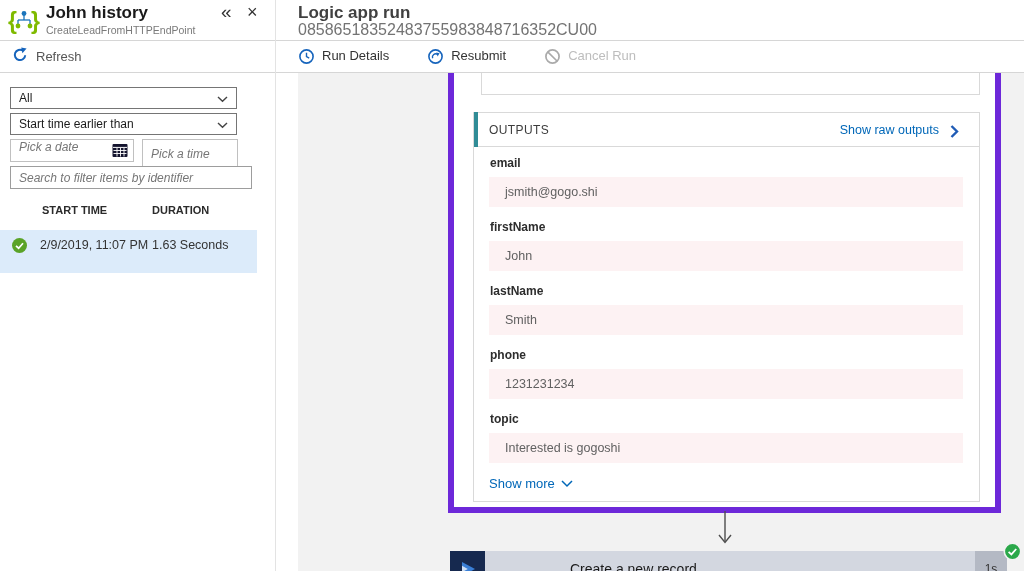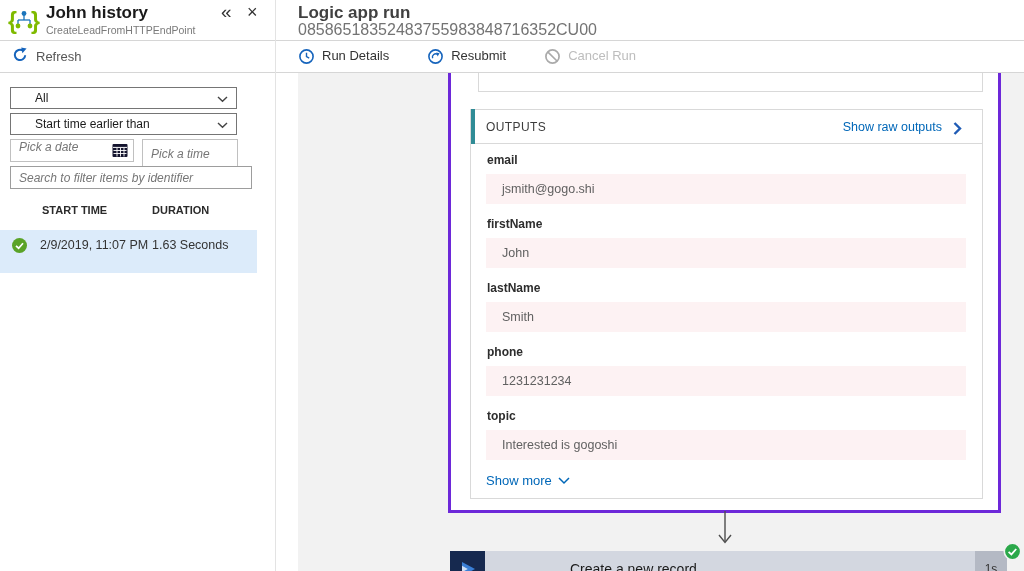--- a/index.html
+++ b/index.html
@@ -9,42 +9,42 @@
   .abs { position:absolute; }
 
   
   .left-panel { position:absolute; left:0; top:0; width:276px; height:571px; background:#fff; border-right:1px solid #e3e3e3; }
   .lp-title { position:absolute; left:46px; top:3px; font-size:17px; font-weight:bold; color:#1a1a1a; }
   .lp-subtitle { position:absolute; left:46px; top:24px; font-size:10.5px; color:#7a7a7a; }
   .collapse-btn { position:absolute; left:221px; top:1px; font-size:19px; color:#333; cursor:pointer; }
   .close-btn { position:absolute; left:247px; top:2px; font-size:18px; color:#333; cursor:pointer; }
   .hr { position:absolute; left:0; right:0; border-top:1px solid #d6d6d6; }
   .refresh-btn { position:absolute; left:12px; top:47px; display:flex; align-items:center; gap:8px; font-size:13px; color:#565656; cursor:pointer; }
-  .dd { position:absolute; left:10px; width:227px; height:22px; border:1px solid #757575; background:#fff; font-size:12px; color:#1a1a1a; line-height:20px; padding-left:24px; cursor:pointer; }
+  .dd { position:absolute; left:10px; width:227px; height:22px; border:1px solid #757575; background:#fff; font-size:12px; color:#1a1a1a; line-height:20px; padding-left:8px; cursor:pointer; }
   .dd svg { position:absolute; right:8px; top:8px; }
   input { font-family:"Liberation Sans", sans-serif; font-size:12px; color:#333; border:1px solid #c0c0c0; background:#fff; outline:none; }
   input::placeholder { font-style:italic; color:#767676; }
   .date-input { position:absolute; left:10px; top:139px; width:124px; height:23px; padding:0 24px 8px 8px; }
   .cal-icon { position:absolute; left:112px; top:143px; cursor:pointer; }
   .time-input { position:absolute; left:142px; top:139px; width:96px; height:30px; padding:0 8px; }
   .search-input { position:absolute; left:10px; top:166px; width:242px; height:23px; padding:0 8px; border-color:#9d9d9d; }
   .col-head { position:absolute; top:204px; font-size:11px; font-weight:bold; color:#2b2b2b; }
   .run-row { position:absolute; left:0; top:230px; width:257px; height:43px; background:#dcebfa; cursor:pointer; font-size:12.5px; color:#333; }
   .run-row .cell { position:absolute; top:0; line-height:31px; }
 
   
   .right-panel { position:absolute; left:276px; top:0; right:0; height:571px; background:#fff; }
   .rp-title { position:absolute; left:22px; top:3px; font-size:17px; font-weight:bold; color:#404040; }
   .rp-subtitle { position:absolute; left:22px; top:9px; font-size:16px; color:#737373;margin-top:12px; }
   .toolbar { position:absolute; left:22px; top:44px; height:28px; display:flex; align-items:center; gap:38px; }
   .tb-btn { display:flex; align-items:flex-start; gap:7px; font-size:13px; color:#333; cursor:pointer; }
   .tb-btn.disabled { color:#bdbdbd; cursor:default; }
 
   .canvas { position:absolute; left:22px; right:0; top:73px; bottom:0; background:#f2f2f2; overflow:hidden; }
-  .teal-card { position:absolute; left:150px; top:-20px; width:553px; height:460px; border:3px solid #6d28d9; background:#fff; }
+  .teal-card { position:absolute; left:150px; top:-20px; width:553px; height:460px; border:6px solid #6d28d9; background:#fff; }
   .prev-box { position:absolute; left:27px; right:15px; top:0; height:36px; border:1px solid #d9d9d9; background:#fff; }
   .outputs-box { position:absolute; left:19px; right:15px; top:53px; height:390px; border:1px solid #d9d9d9; background:#fff; }
   .ob-header { position:relative; height:34px; border-bottom:1px solid #d9d9d9; }
   .ob-accent { position:absolute; left:0; top:-1px; width:4px; height:35px; background:#308c96; }
   .ob-title { position:absolute; left:15px; line-height:34px; font-size:12px; letter-spacing:.4px; color:#3c3c3c; }
   .ob-action { position:absolute; right:40px; line-height:34px; font-size:12.5px; color:#0067b8; cursor:pointer; }
   .ob-chevron { position:absolute; right:20px; top:11px; cursor:pointer; }
   .ob-fields { position:absolute; left:15px; right:16px; top:34px; }
   .field-label { font-size:12px; color:#2d2d2d; margin:13px 0 7px 1px;font-weight:bold; }
   .field-label.first { margin-top:9px; }

